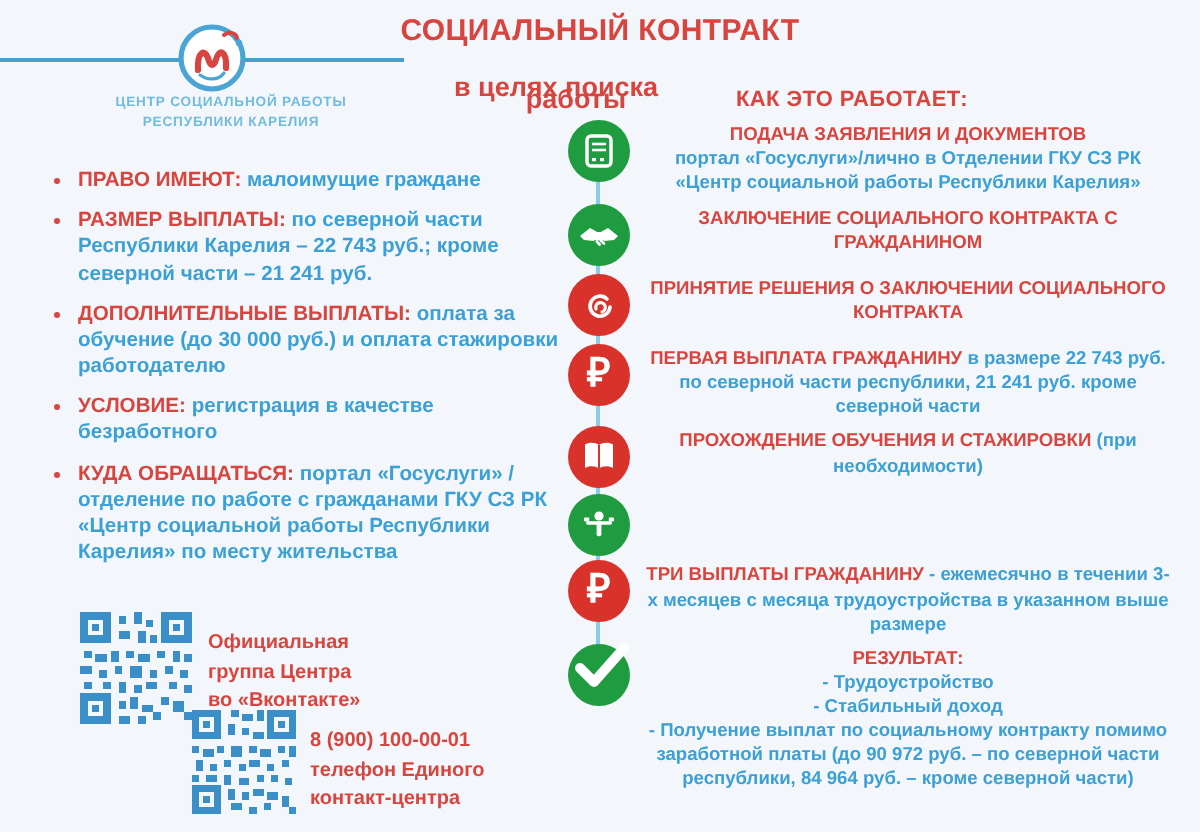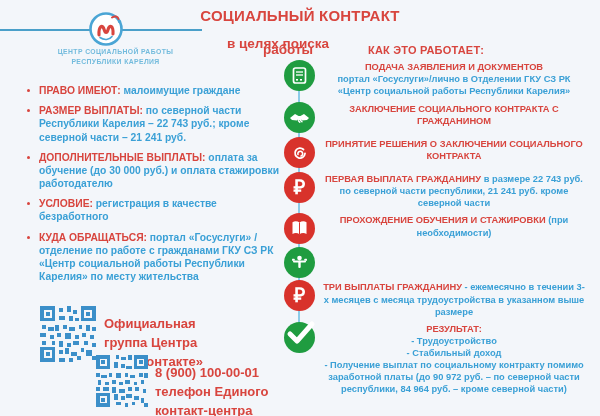--- a/index.html
+++ b/index.html
@@ -28,21 +28,21 @@
   .left-col{position:absolute;left:26px;top:84px;width:254px;}
   .bullet{position:relative;padding-left:13px;margin-bottom:7px;
     font-size:10.3px;font-weight:bold;line-height:1.28;}
   .bullet .dot{position:absolute;left:1px;top:5px;width:3px;height:3px;border-radius:50%;background:#d8453e;}
   .bl{color:#d8453e;} .bt{color:#3aa0d6;}
 
   
   .qr{position:absolute;}
   .qr1{left:40px;top:306px;width:56px;height:56px;}
   .qr2{left:96px;top:355px;width:52px;height:52px;}
-  .qr-cap{position:absolute;color:#d8453e;font-weight:bold;font-size:13px;line-height:1.45;}
+  .qr-cap{position:absolute;color:#d8453e;font-weight:bold;font-size:10px;line-height:1.45;}
   .qr1-cap{left:104px;top:315px;}
   .qr2-cap{left:155px;top:364px;}
 
   
   .steps{position:absolute;left:284px;top:60px;width:302px;}
   .connector{position:absolute;left:14px;top:18px;width:2px;height:268px;background:#8ccbe8;z-index:0;}
   .step{display:flex;align-items:flex-start;position:relative;z-index:1;text-align:center;}
   .m5{margin-bottom:5px}.m4{margin-bottom:4px}.m3{margin-bottom:3px}.m2{margin-bottom:2px}
   .ic{flex:0 0 31px;width:31px;height:31px;border-radius:50%;margin-right:8px;
       display:flex;align-items:center;justify-content:center;position:relative;}

